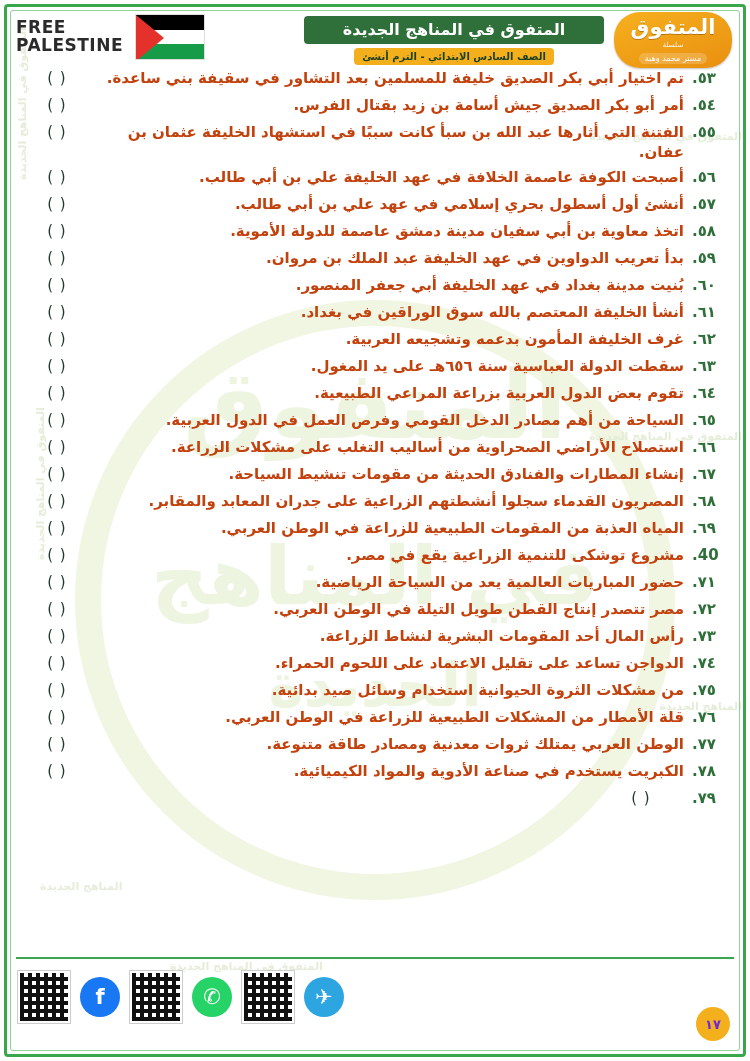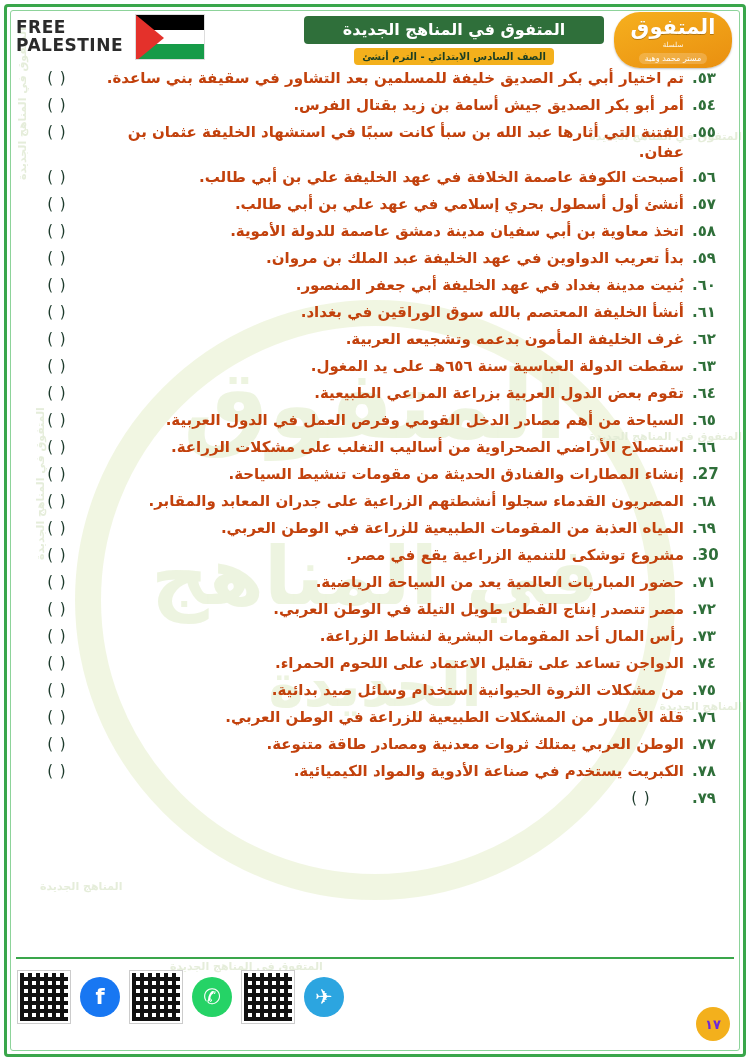--- a/index.html
+++ b/index.html
@@ -353,36 +353,36 @@
         <div class="qnum">٦٥.</div>
         <div class="qtext">السياحة من أهم مصادر الدخل القومي وفرص العمل في الدول العربية.</div>
         <div class="qbracket">(        )</div>
       </div>
     <div class="qrow">
         <div class="qnum">٦٦.</div>
         <div class="qtext">استصلاح الأراضي الصحراوية من أساليب التغلب على مشكلات الزراعة.</div>
         <div class="qbracket">(        )</div>
       </div>
     <div class="qrow">
-        <div class="qnum">27.</div>
+        <div class="qnum">٦٧.</div>
         <div class="qtext">إنشاء المطارات والفنادق الحديثة من مقومات تنشيط السياحة.</div>
         <div class="qbracket">(        )</div>
       </div>
     <div class="qrow">
         <div class="qnum">٦٨.</div>
         <div class="qtext">المصريون القدماء سجلوا أنشطتهم الزراعية على جدران المعابد والمقابر.</div>
         <div class="qbracket">(        )</div>
       </div>
     <div class="qrow">
         <div class="qnum">٦٩.</div>
         <div class="qtext">المياه العذبة من المقومات الطبيعية للزراعة في الوطن العربي.</div>
         <div class="qbracket">(        )</div>
       </div>
     <div class="qrow">
-        <div class="qnum">30.</div>
+        <div class="qnum">40.</div>
         <div class="qtext">مشروع توشكى للتنمية الزراعية يقع في مصر.</div>
         <div class="qbracket">(        )</div>
       </div>
     <div class="qrow">
         <div class="qnum">٧١.</div>
         <div class="qtext">حضور المباريات العالمية يعد من السياحة الرياضية.</div>
         <div class="qbracket">(        )</div>
       </div>
     <div class="qrow">
         <div class="qnum">٧٢.</div>

